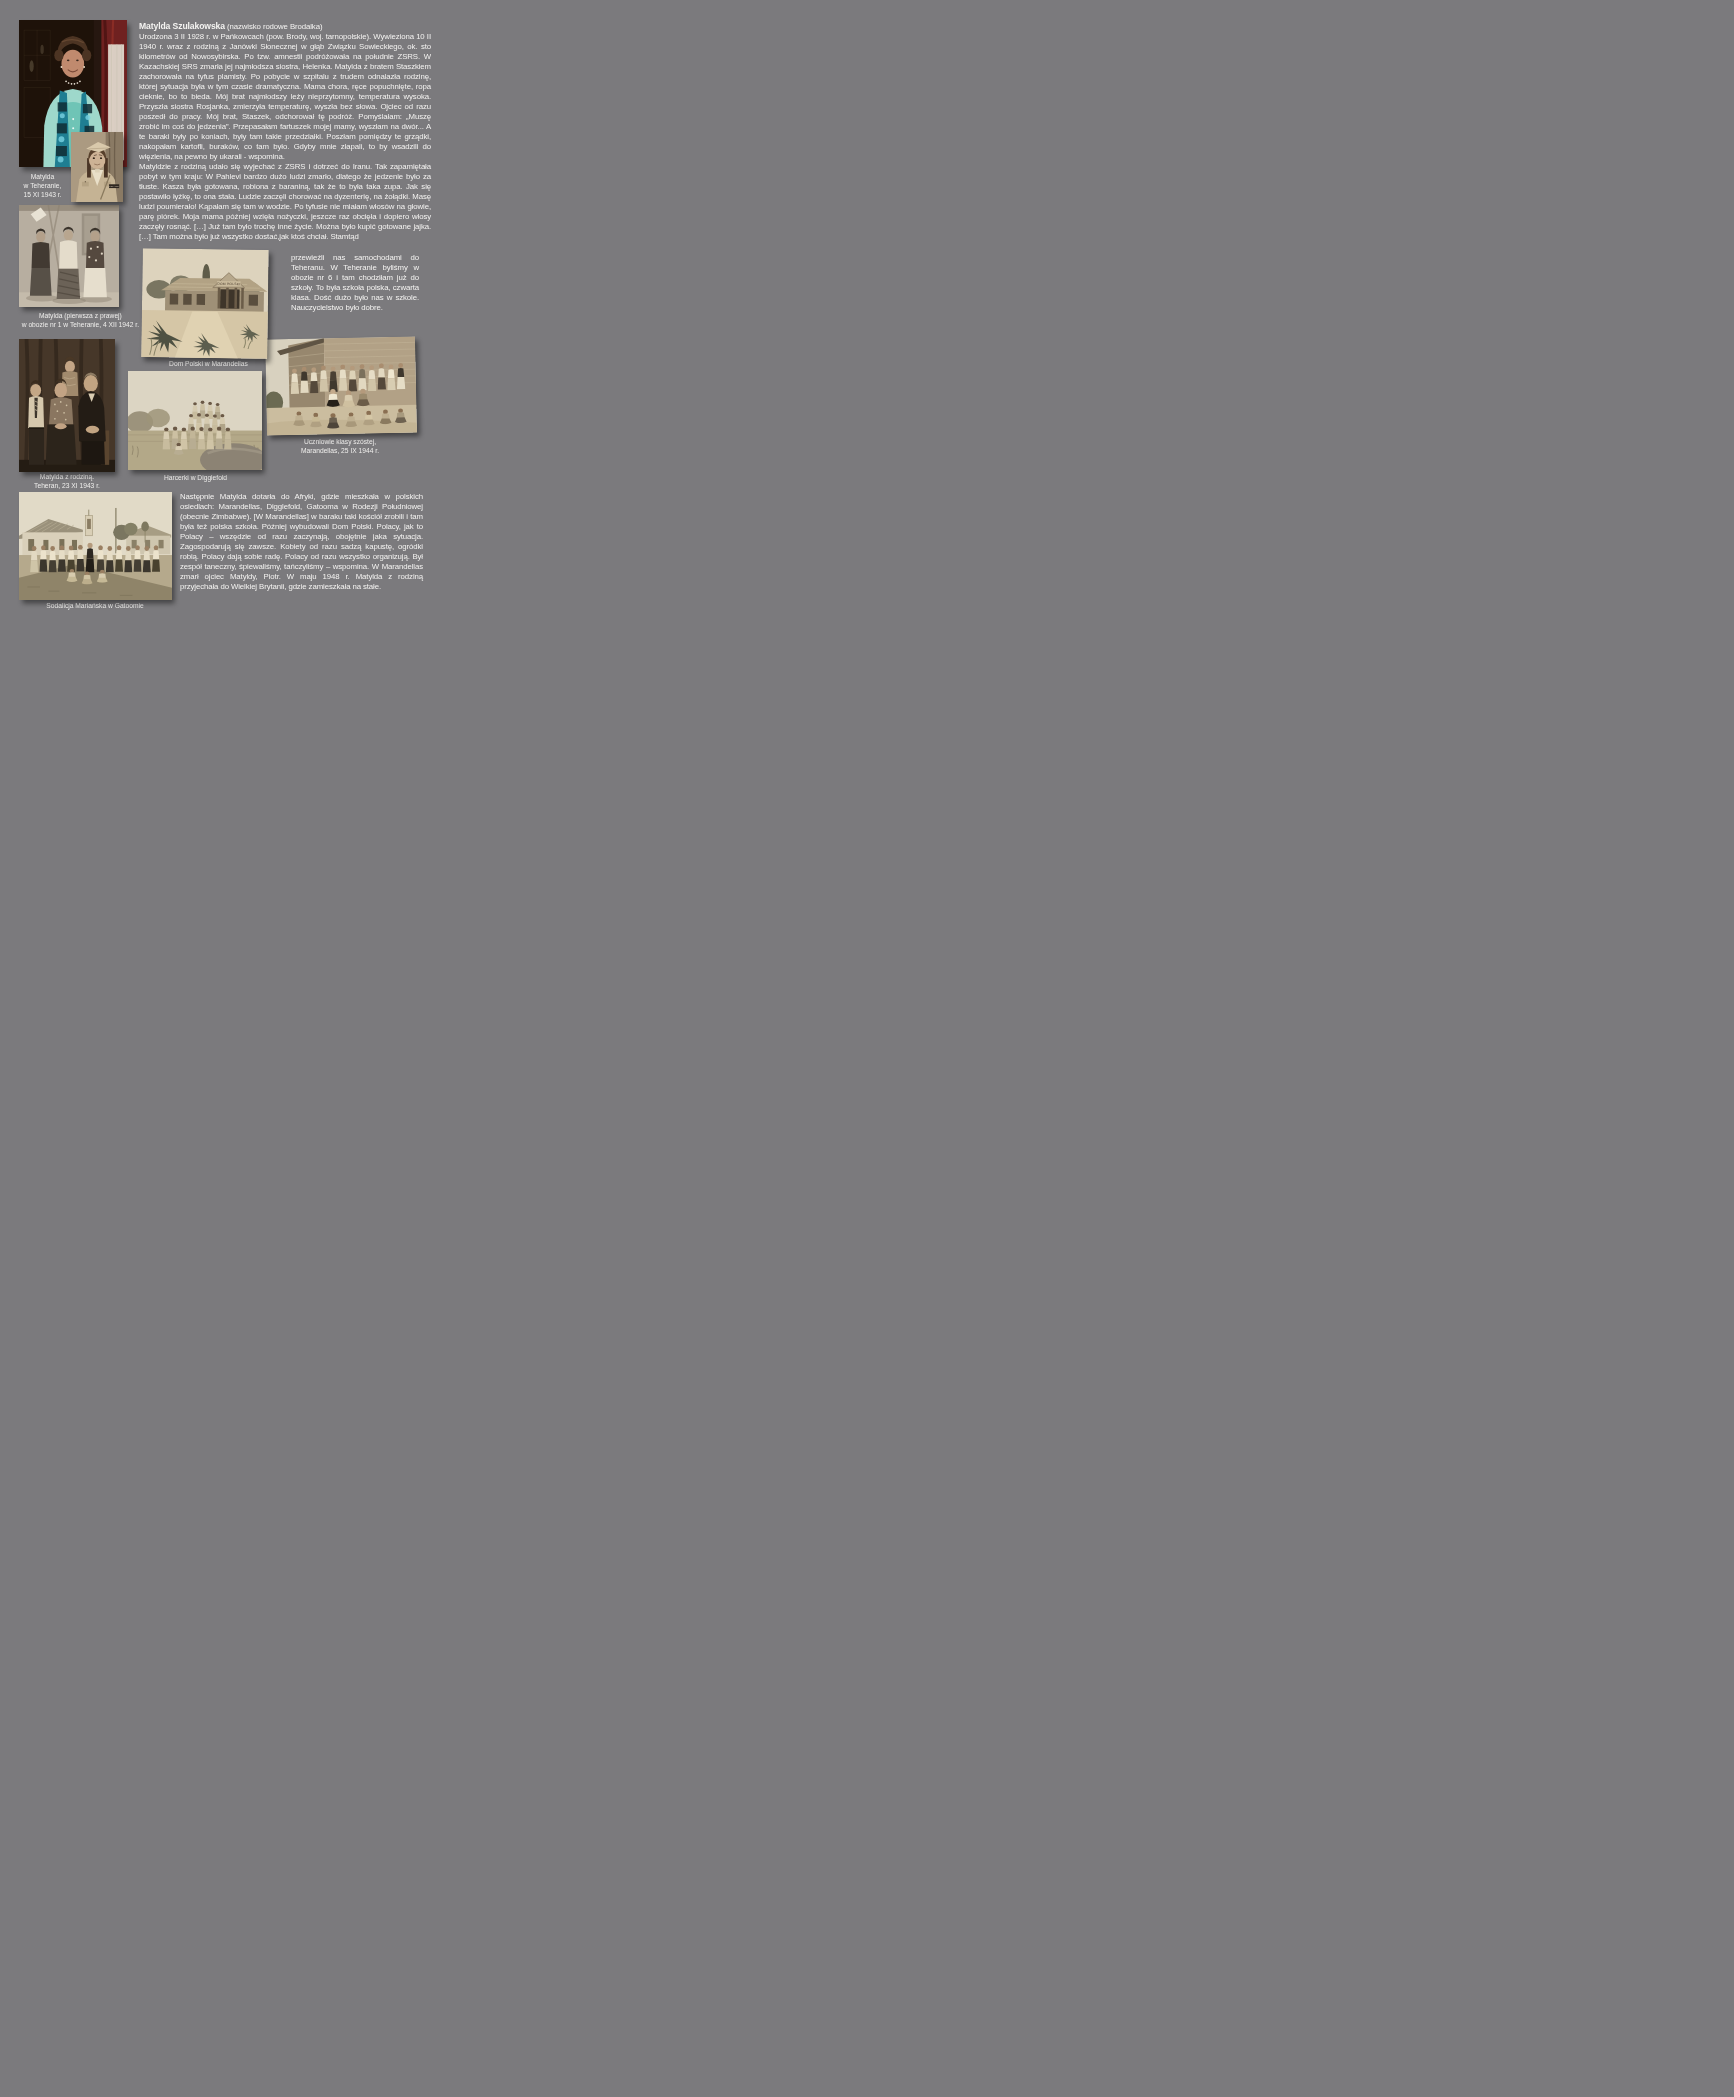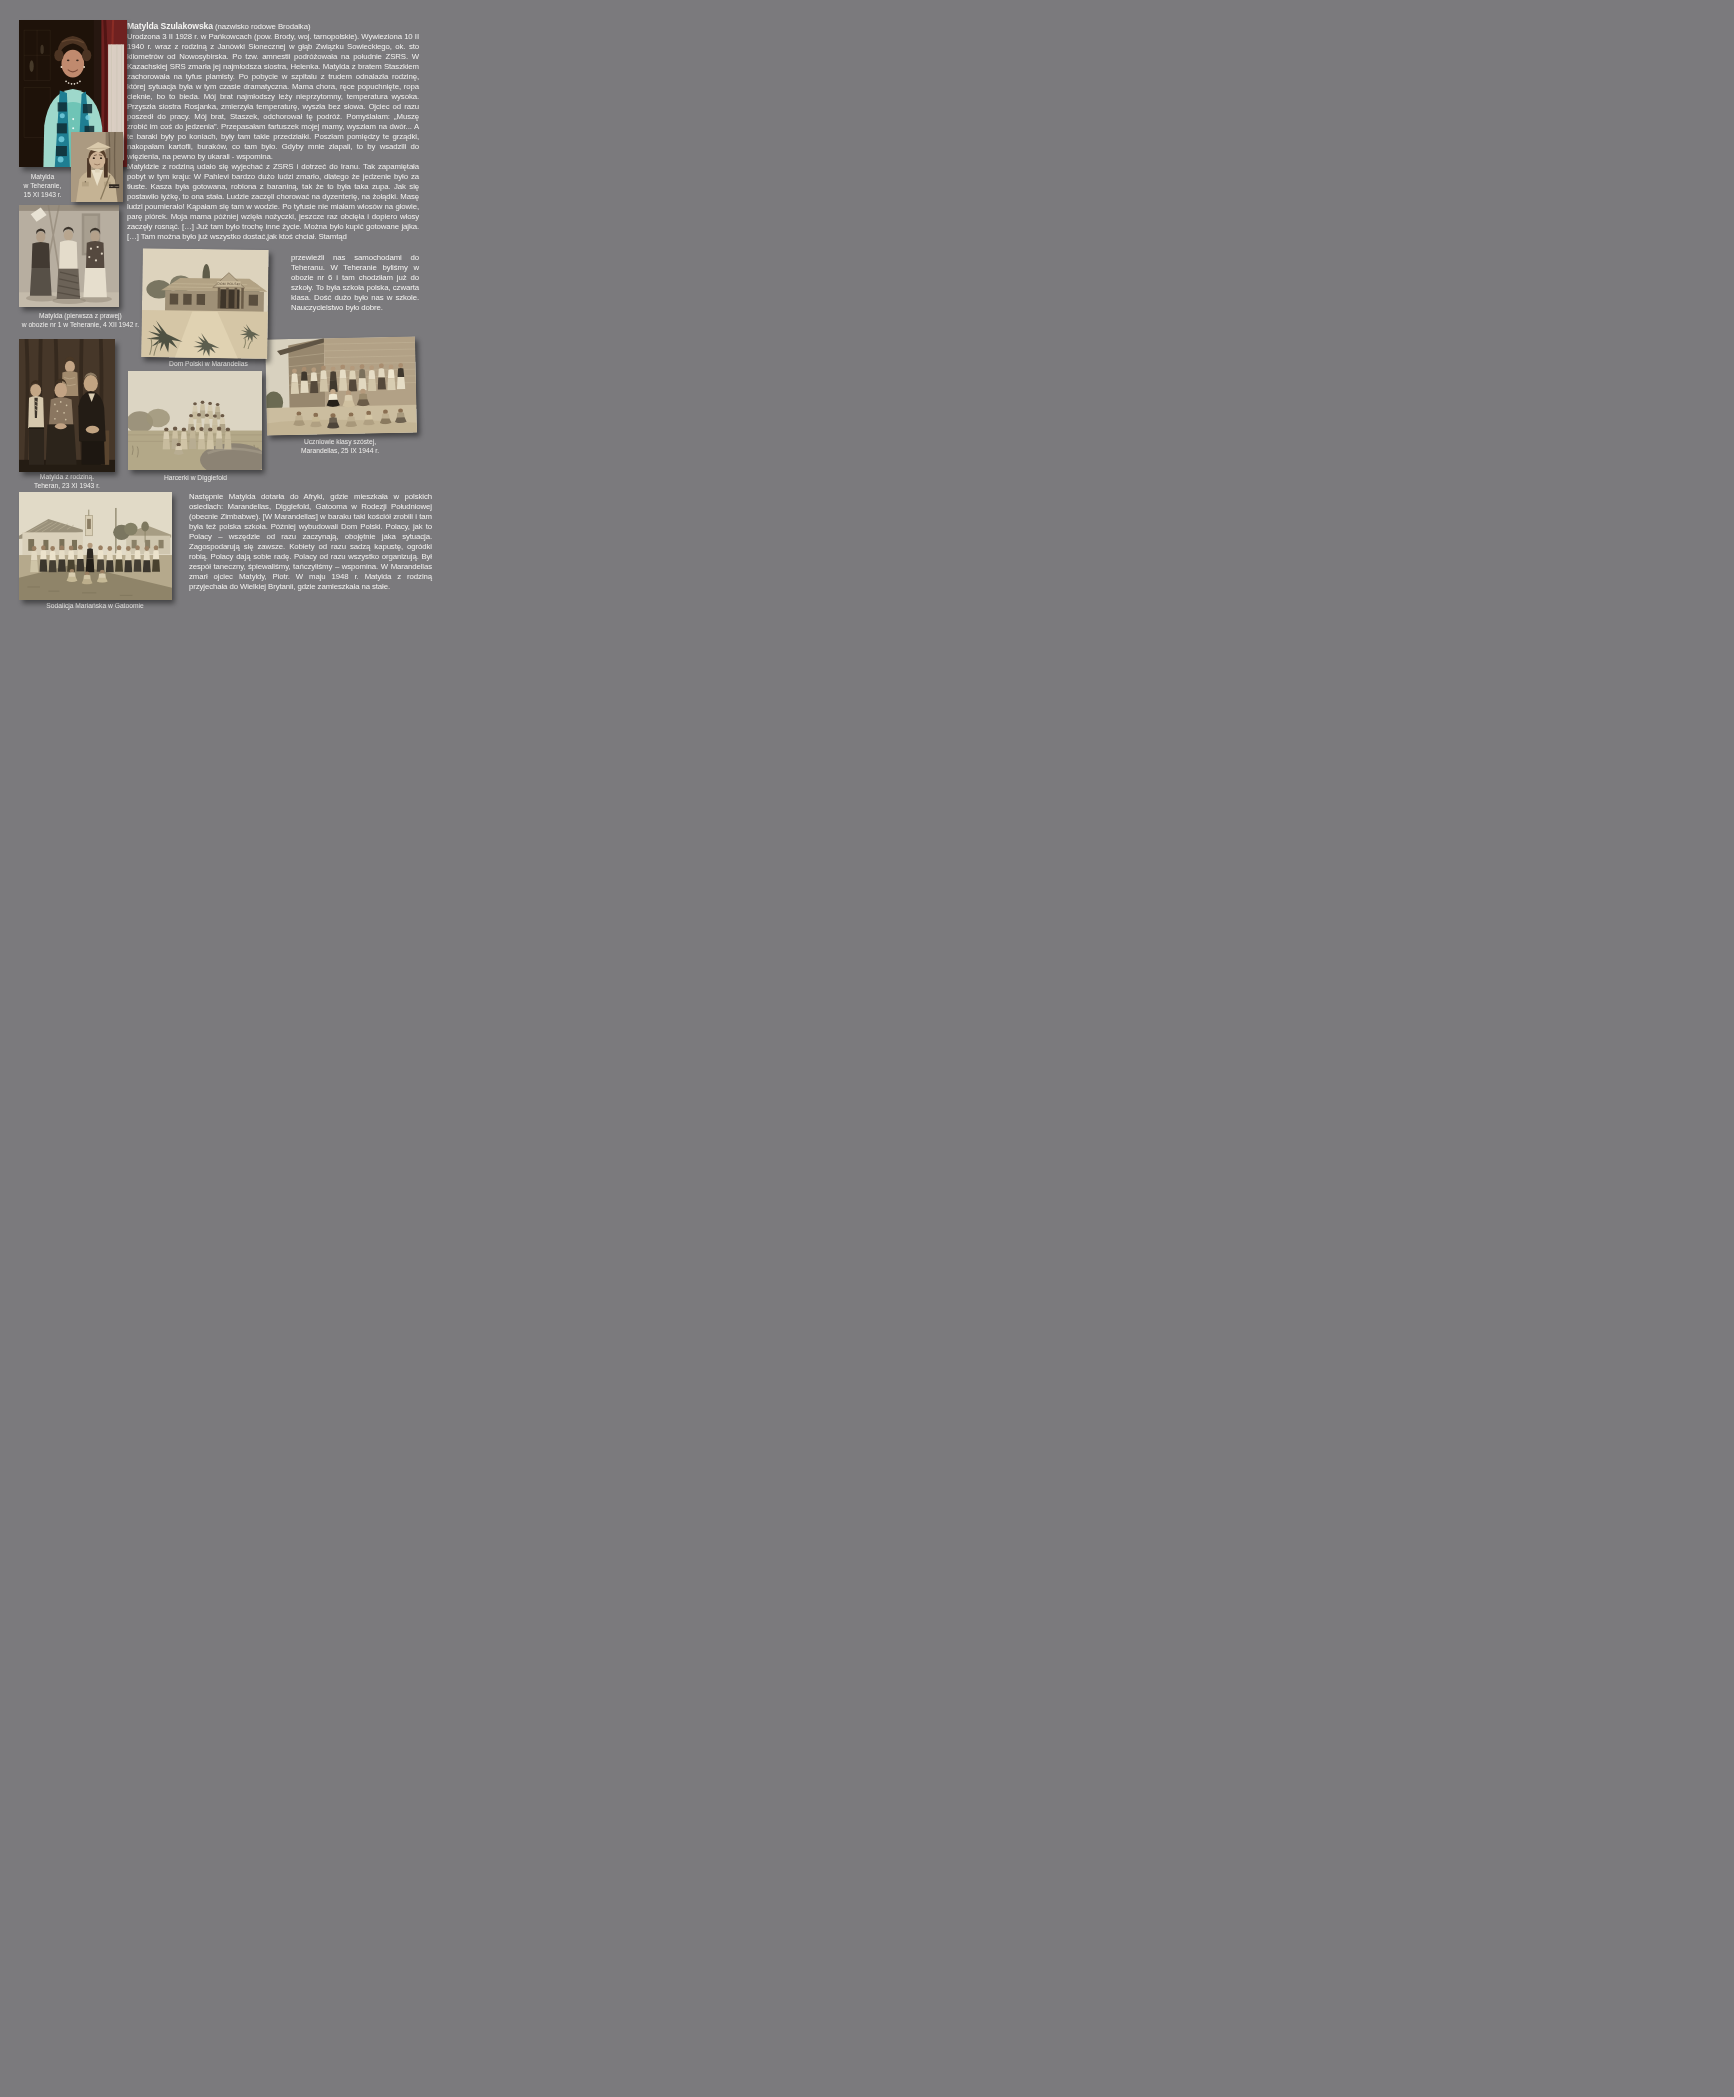--- a/index.html
+++ b/index.html
@@ -125,21 +125,21 @@
       <path d="M42 40 L88 38" stroke="#b5a384" stroke-width="1.6"></path>
     </svg>
   </div>
 
   <div class="cap" style="left:11px;top:173px;width:63px">
     <div>Matylda</div>
     <div>w Teheranie,</div>
     <div>15 XI 1943 r.</div>
   </div>
 
-  <div class="bodytext" style="left:127px;top:20.6px;width:292px">
+  <div class="bodytext" style="left:139px;top:20.6px;width:292px">
     <p>
       <span class="ttl">Matylda Szulakowska</span><span> (nazwisko rodowe Brodalka)</span>
     </p>
     <p>
       <span>Urodzona 3 II 1928 r. w Pańkowcach (pow. Brody, woj. tarnopolskie). Wywieziona 10 II 1940 r. wraz z rodziną z Janówki Słonecznej w głąb Związku Sowieckiego, ok. sto kilometrów od Nowosybirska. Po tzw. amnestii podróżowała na południe ZSRS.  W Kazachskiej SRS zmarła jej najmłodsza siostra, Helenka. Matylda z bratem Staszkiem zachorowała na tyfus plamisty. Po pobycie w szpitalu z trudem odnalazła rodzinę, której sytuacja była w tym czasie dramatyczna. </span><span class="ital">Mama chora, ręce popuchnięte, ropa cieknie, bo to bieda. Mój brat najmłodszy leży nieprzytomny, temperatura wysoka. Przyszła siostra Rosjanka, zmierzyła temperaturę, wyszła bez słowa. Ojciec od razu poszedł do pracy. Mój brat, Staszek, odchorował tę podróż. Pomyślałam: „Muszę zrobić im coś do jedzenia”. Przepasałam fartuszek mojej mamy, wyszłam na dwór... A te baraki były po koniach, były tam takie przedziałki. Poszłam pomiędzy te grządki, nakopałam kartofli, buraków, co tam było. Gdyby mnie złapali, to by wsadzili do więzienia, na pewno by ukarali</span><span> - wspomina.</span>
     </p>
     <p>
       <span>Matyldzie z rodziną udało się wyjechać z ZSRS i dotrzeć do Iranu. Tak zapamiętała pobyt w tym kraju: </span><span class="ital">W Pahlevi bardzo dużo ludzi zmarło, dlatego że jedzenie było za tłuste. Kasza była gotowana, robiona z baraniną, tak że to była taka zupa. Jak się postawiło łyżkę, to ona stała. Ludzie zaczęli chorować na dyzenterię, na żołądki. Masę ludzi poumierało! Kąpałam się tam w wodzie. Po tyfusie nie miałam włosów na głowie, parę piórek. Moja mama później wzięła nożyczki, jeszcze raz obcięła i dopiero włosy zaczęły rosnąć. […] Już tam było trochę inne życie. Można było kupić gotowane jajka. […] Tam można było już wszystko dostać,jak ktoś chciał. Stamtąd</span>
     </p>
   </div>
@@ -418,20 +418,20 @@
         <use href="#sit" x="148" y="188" width="28" height="32" style="--top:#cfc2a2;--bot:#bcae8c;--skin:#9a7f62"></use>
         <use href="#sit" x="184" y="184" width="28" height="32" style="--top:#d7cbae;--bot:#c6b996;--skin:#9a7f62"></use>
       </g>
     </svg>
   </div>
 
   <div class="cap" style="left:28px;top:602px;width:134px">
     <div>Sodalicja Mariańska w Gatoomie</div>
   </div>
 
-  <div class="bodytext" style="left:189px;top:492px;width:243px">
+  <div class="bodytext" style="left:180px;top:492px;width:243px">
     <p>
       <span>Następnie Matylda dotarła do Afryki, gdzie mieszkała w polskich osiedlach: Marandellas, Digglefold, Gatooma w Rodezji Południowej (obecnie Zimbabwe). </span><span class="ital">[W Marandellas] w baraku taki kościół zrobili i tam była też polska szkoła. Później wybudowali Dom Polski. Polacy, jak to Polacy – wszędzie od razu zaczynają, obojętnie jaka sytuacja. Zagospodarują się zawsze. Kobiety od razu sadzą kapustę, ogródki robią. Polacy dają sobie radę. Polacy od razu wszystko organizują. Był zespół taneczny, śpiewaliśmy, tańczyliśmy</span><span> – wspomina. W Marandellas zmarł ojciec Matyldy, Piotr. W maju 1948 r. Matylda z rodziną przyjechała do Wielkiej Brytanii, gdzie zamieszkała na stałe.</span>
     </p>
   </div>
 
 </div>
 
 
 </body></html>

